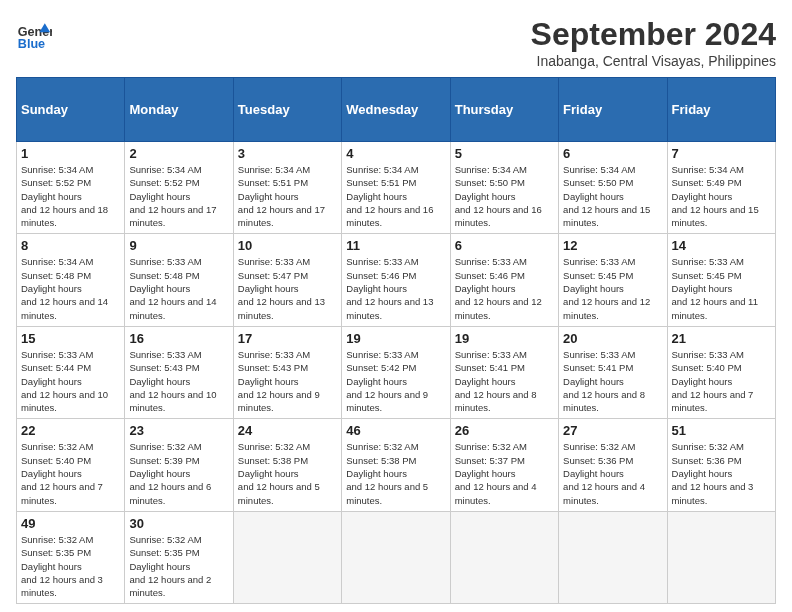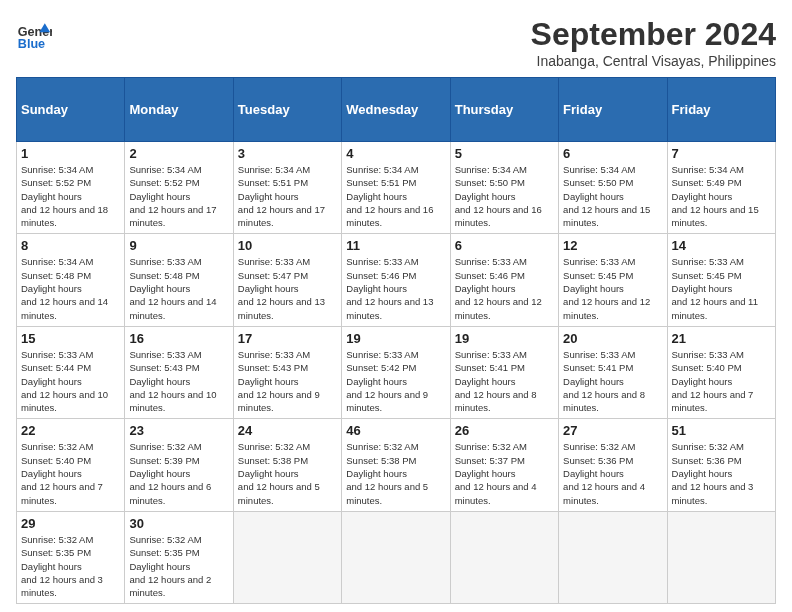--- a/index.html
+++ b/index.html
@@ -361,21 +361,21 @@
         <div class="day-info">
           Sunrise: 5:32 AM<br>
           Sunset: 5:36 PM<br>
           Daylight hours<br>
           and 12 hours and 3 minutes.
         </div>
       </td>
       </tr>
       <tr>
         <td>
-        <span class="day-num">29</span>
+        <span class="day-num">49</span>
         <div class="day-info">
           Sunrise: 5:32 AM<br>
           Sunset: 5:35 PM<br>
           Daylight hours<br>
           and 12 hours and 3 minutes.
         </div>
       </td>
         <td>
         <span class="day-num">30</span>
         <div class="day-info">

